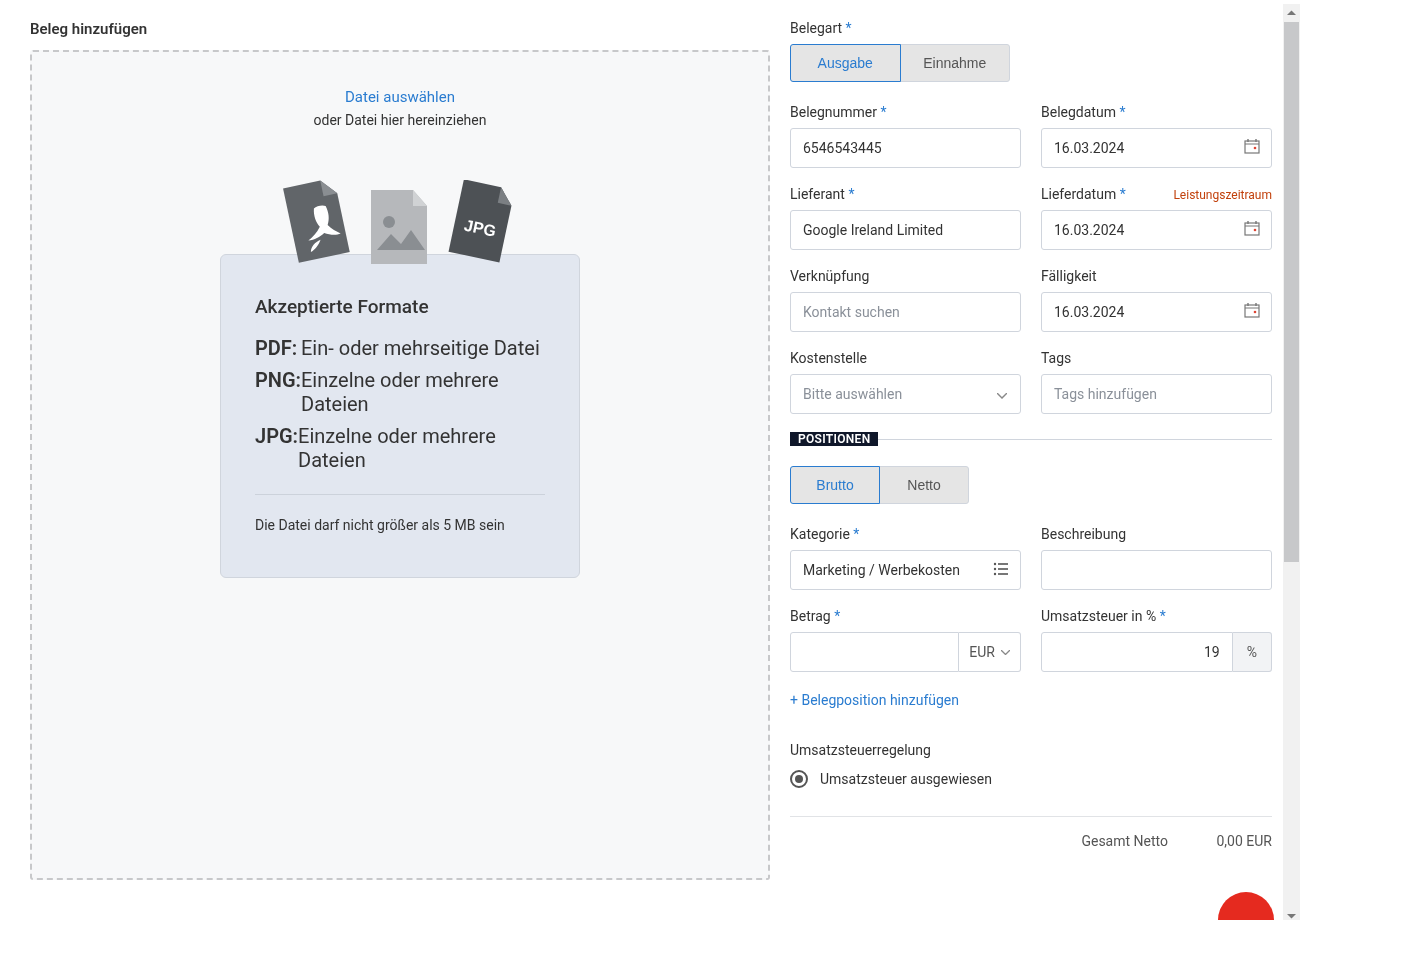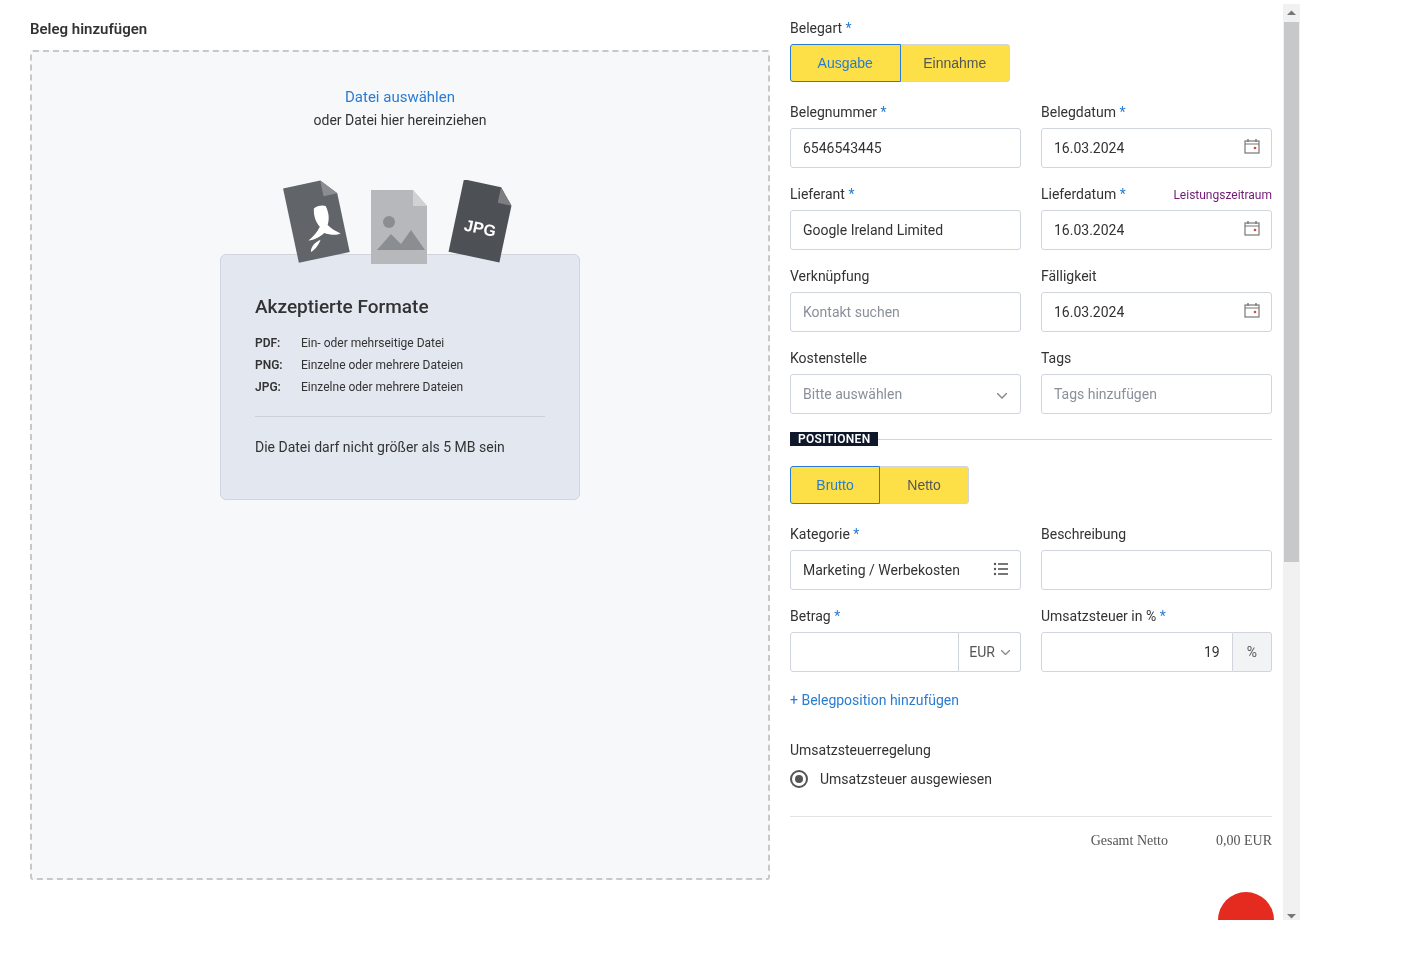--- a/index.html
+++ b/index.html
@@ -27,52 +27,52 @@
 
 .formats-card {
   width: 360px;
   background: #e2e7f0;
   border: 1px solid #d0d5dd;
   border-radius: 6px;
   padding: 40px 34px 44px;
   z-index: 1;
 }
 .formats-title { font-size: 19px; font-weight: 500; color: #333; margin-bottom: 18px; }
-.formats-row { display: flex; margin-bottom: 8px; font-size: 12px; }
+.formats-row { display: flex; margin-bottom: 8px; font-size: 20px; }
 .formats-label { font-weight: 600; width: 46px; }
 .formats-desc { color: #333; }
 .formats-divider { border: none; border-top: 1px solid #ccd2db; margin: 22px 0; }
 .formats-note { color: #333; font-size: 14px; }
 
 .form-label { font-size: 14px; font-weight: 400; color: #333; margin-bottom: 8px; display: block; }
 .req { color: #2a7cd0; }
 
 .toggle-group { display: flex; margin-bottom: 22px; }
 .toggle-btn {
   flex: 1;
   height: 38px;
   border: 1px solid #d0d5dd;
-  background: #fde047;
+  background: #e5e5e5;
   font-size: 14px;
   color: #555;
   cursor: pointer;
   display: flex;
   align-items: center;
   justify-content: center;
 }
 .toggle-btn.active { border-color: #2a7cd0; color: #2a7cd0; z-index: 1; }
 .toggle-btn:first-child { border-radius: 3px 0 0 3px; }
 .toggle-btn:last-child { border-radius: 0 3px 3px 0; margin-left: -1px; }
 .toggle-small { width: 180px; flex: none; }
 .toggle-small .toggle-btn { width: 90px; flex: none; }
 
 .form-row { display: flex; gap: 20px; margin-bottom: 18px; }
 .form-col { flex: 1; position: relative; }
 .label-row { display: flex; justify-content: space-between; align-items: baseline; }
-.link-text { color: #701a75; font-size: 12px; cursor: pointer; }
+.link-text { color: #c2410c; font-size: 12px; cursor: pointer; }
 
 .input, .select {
   width: 100%;
   height: 40px;
   border: 1px solid #d0d5dd;
   border-radius: 3px;
   padding: 0 12px;
   font-size: 14px;
   font-family: inherit;
   color: #333;
@@ -122,21 +122,21 @@
 .add-link { color: #2a7cd0; font-size: 14px; cursor: pointer; margin-top: 2px; display: inline-block; }
 
 .radio-row { display: flex; align-items: center; gap: 12px; margin-top: 12px; }
 .radio-circle {
   width: 18px; height: 18px; border-radius: 50%;
   border: 2px solid #555; display: flex; align-items: center; justify-content: center;
 }
 .radio-dot { width: 8px; height: 8px; border-radius: 50%; background: #555; }
 
 .totals-divider { border: none; border-top: 1px solid #e1e3e6; margin: 28px 0 16px; }
-.total-row { display: flex; justify-content: flex-end; gap: 24px; font-size: 14px; color: #555; margin-bottom: 19px; font-family: Liberation Serif, serif; }
+.total-row { display: flex; justify-content: flex-end; gap: 24px; font-size: 14px; color: #555; margin-bottom: 19px; }
 .total-label { text-align: right; }
 .total-value { width: 80px; text-align: right; }
 
 .scrollbar { position: absolute; right: 0; top: 4px; width: 17px; height: 100%; background: #f1f1f1; }
 .scroll-thumb { width: 15px; margin: 1px; background: #c7c8ca; border-radius: 0; }
 .scroll-arrow { width: 17px; height: 17px; display: flex; align-items: center; justify-content: center; color: #666; }
 
 .fab { position: absolute; right: 26px; bottom: -28px; width: 56px; height: 56px; border-radius: 50%; background: #e52a1f; }
 </style>
 </head>

